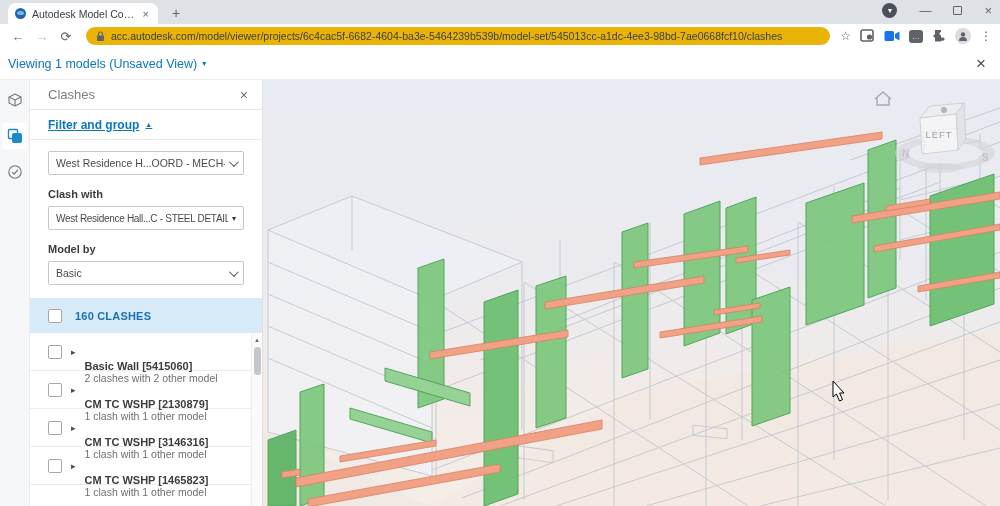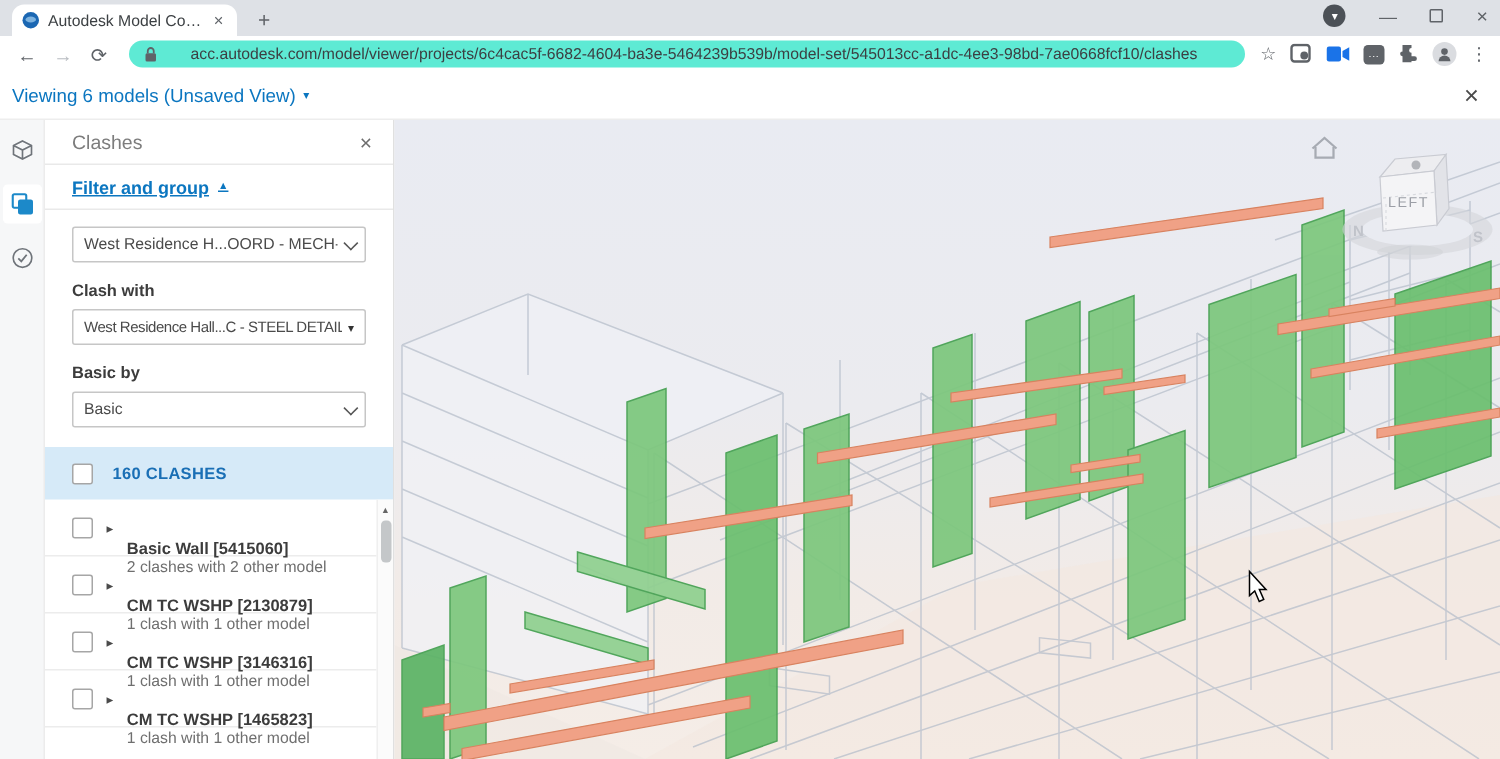--- a/index.html
+++ b/index.html
@@ -22,22 +22,22 @@
   .wincontrols { position:absolute; right:8px; top:3px; display:flex; align-items:center; gap:22px; }
   .rec-btn { width:15px; height:15px; border-radius:50%; background:#4c5157; color:#fff;
     font-size:8px; display:flex; align-items:center; justify-content:center; }
   .win-min { color:#5f6368; font-size:12px; line-height:10px; }
   .win-max { width:9px; height:9px; border:1.3px solid #5f6368; border-radius:1px; }
   .win-close { color:#5f6368; font-size:13px; }
 
   .toolbar { height:24px; background:#fff; display:flex; align-items:center; padding:0 8px; gap:4px; }
   .nav-ic { font-size:13px; color:#5f6368; width:20px; text-align:center; }
   .nav-ic.dim { color:#b8bcc1; }
-  .urlbar { flex:1; height:18px; background:#5eead4; border-radius:9px; display:flex;
-    align-items:center; padding:0 10px; gap:22px; margin:0 6px; min-width:0; }
+  .urlbar { flex:1; height:18px; background:#eab308; border-radius:9px; display:flex;
+    align-items:center; padding:0 10px; gap:6px; margin:0 6px; min-width:0; }
   .url-text { font-size:10.5px; color:#3c4043; white-space:nowrap; overflow:hidden; }
   .tb-icons { display:flex; align-items:center; gap:9px; }
   .tb-ic { font-size:12px; color:#5f6368; }
   .ext-dark { width:14px; height:13px; background:#5f6368; border-radius:3px; color:#fff;
     font-size:7px; display:flex; align-items:center; justify-content:center; letter-spacing:.5px; }
   .avatar { width:16px; height:16px; border-radius:50%; background:#dadce0; display:flex;
     align-items:center; justify-content:center; }
 
   
   .pagehead { height:32px; background:#fff; display:flex; align-items:center;
@@ -147,21 +147,21 @@
           <circle cx="5" cy="3.4" r="2.2" fill="#5f6368"></circle>
           <path d="M1 10 a4 4 0 0 1 8 0 Z" fill="#5f6368"></path>
         </svg>
       </span>
       <span class="tb-ic">⋮</span>
     </div>
   </div>
 
   <div class="pagehead">
     <span class="viewing-link">
-      <span>Viewing 6 models (Unsaved View)</span>
+      <span>Viewing 1 models (Unsaved View)</span>
       <span class="caret">▾</span>
     </span>
     <span class="page-close">×</span>
   </div>
 
   <div class="main">
 
     <div class="rail">
       <span class="rail-item">
         <svg width="16" height="16" viewBox="0 0 16 16">
@@ -201,21 +201,21 @@
           </div>
         </div>
         <div class="field">
           <div class="field-label">Clash with</div>
           <div class="select">
             <span class="select-text tight">West Residence Hall...C - STEEL DETAILING</span>
             <span class="caret-filled">▾</span>
           </div>
         </div>
         <div class="field">
-          <div class="field-label">Basic by</div>
+          <div class="field-label">Model by</div>
           <div class="select">
             <span class="select-text">Basic</span>
             <span class="chev"></span>
           </div>
         </div>
       </div>
 
       <div class="count-row">
         <span class="checkbox"></span>
         <span class="count-label">160 CLASHES</span>

